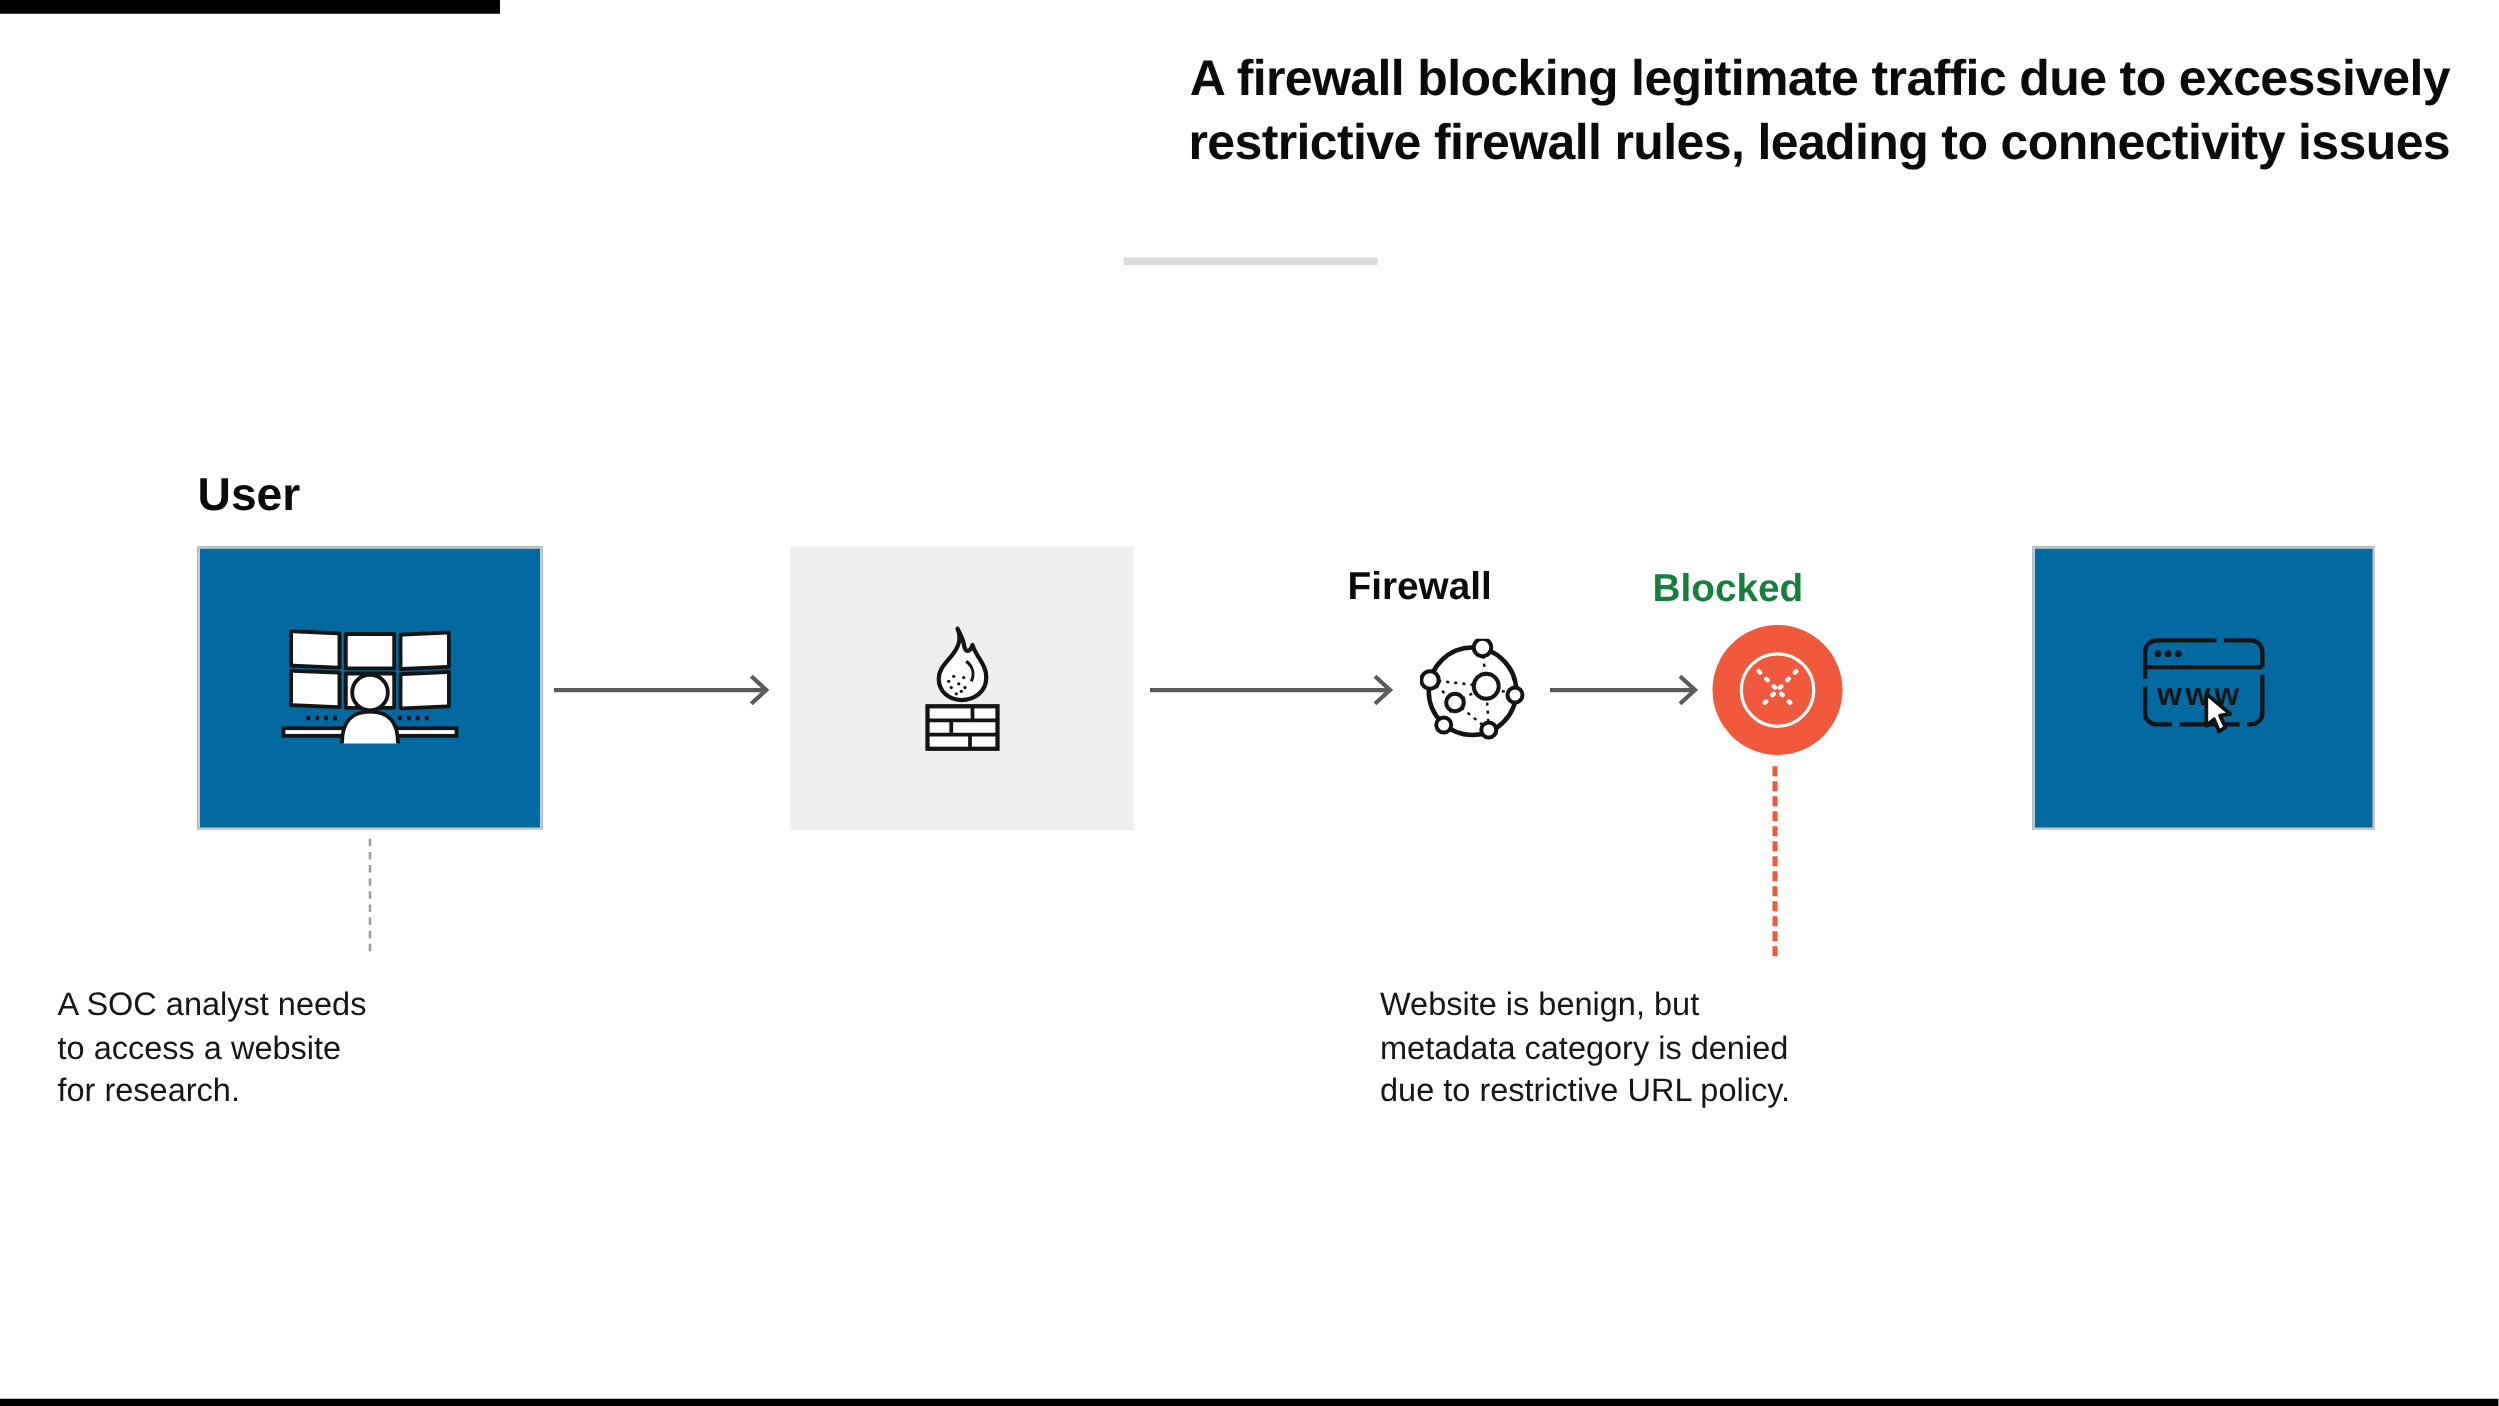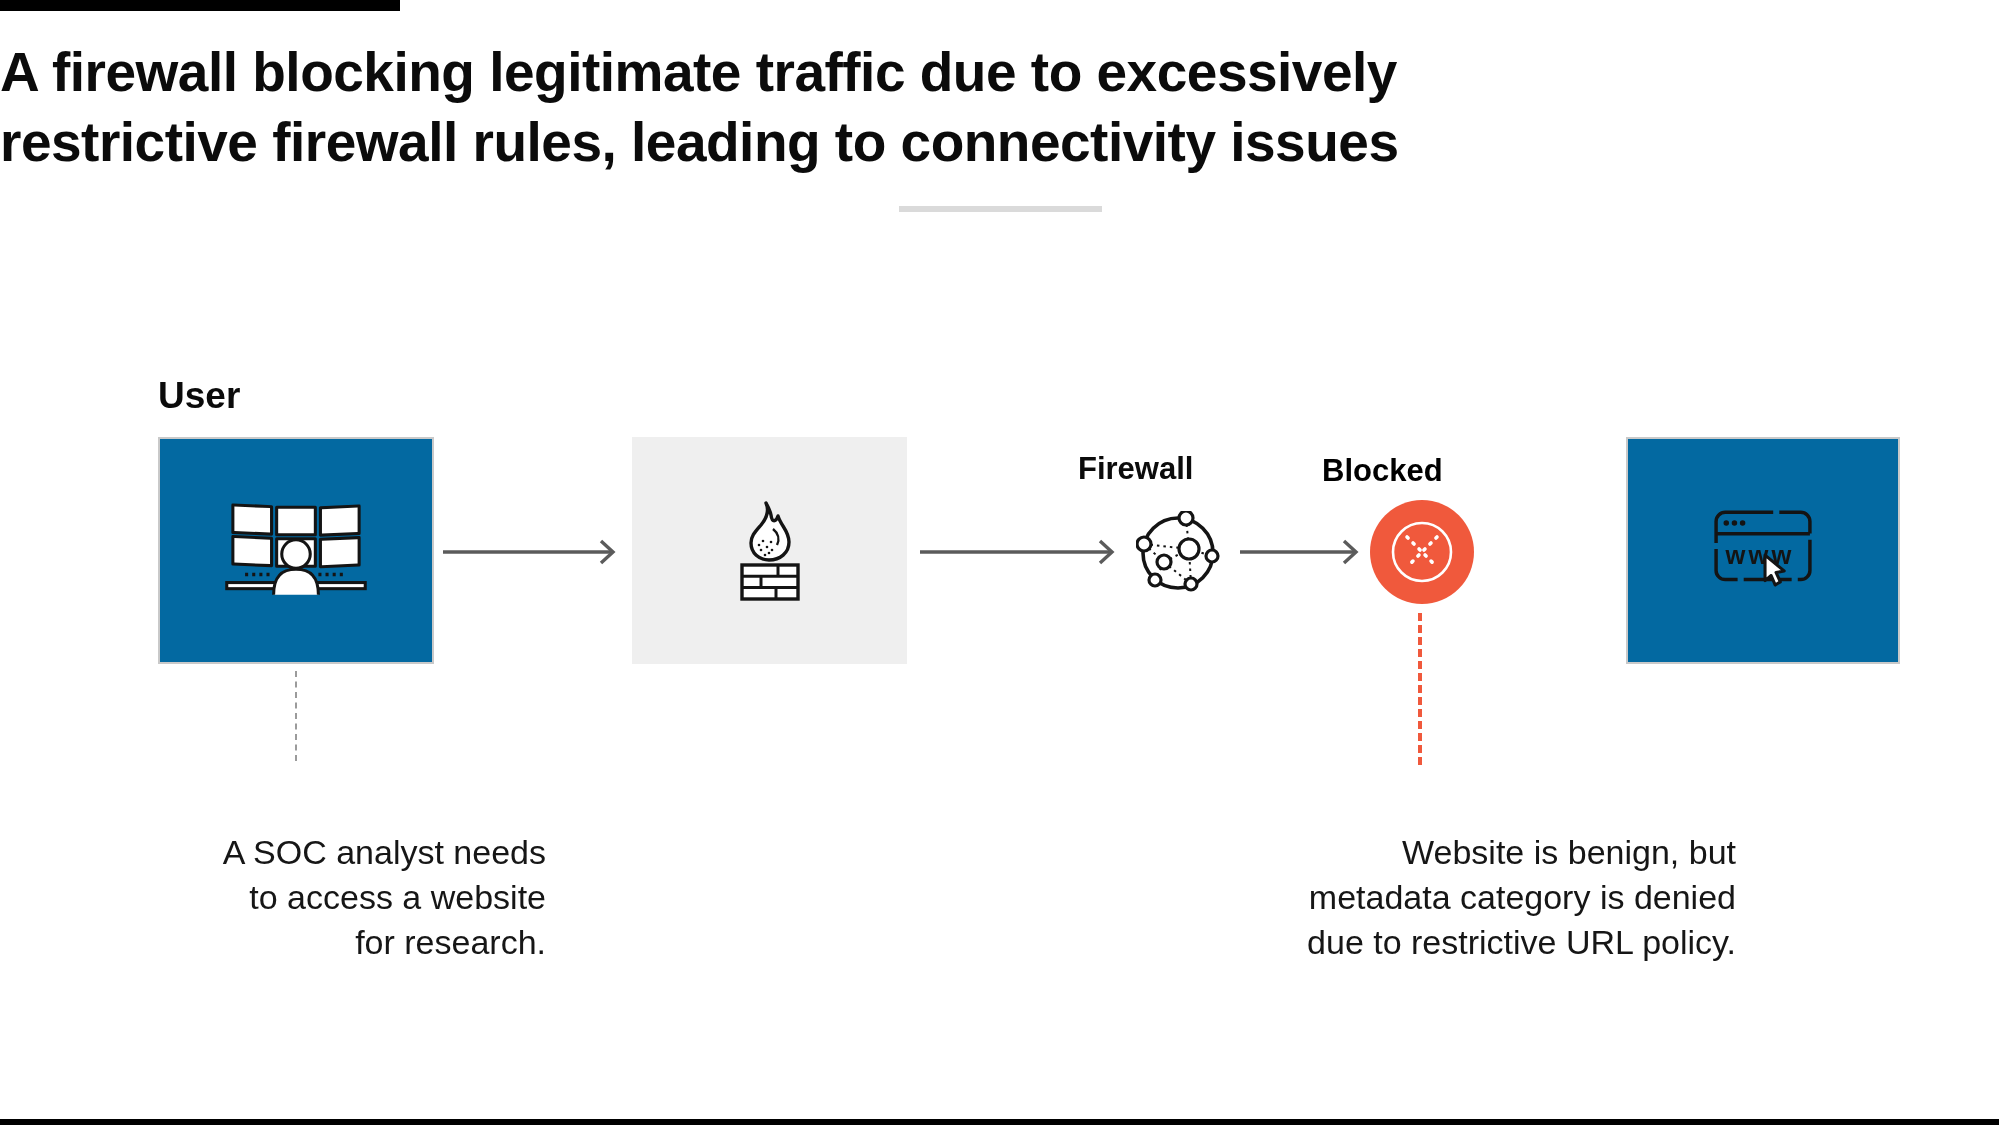--- a/index.html
+++ b/index.html
@@ -4,44 +4,44 @@
 <style>
   html,body { margin:0; padding:0; background:#ffffff; }
   .canvas {
     position:relative; width:1999px; height:1125px; background:#ffffff;
     font-family:"Liberation Sans", sans-serif; overflow:hidden; color:#0c0c0c;
   }
   .abs { position:absolute; }
   .bar { position:absolute; background:#000000; }
   .title {
     position:absolute; left:0; top:38px; width:1960px; margin:0;
-    font-size:55px; font-weight:700; letter-spacing:-0.5px; line-height:1.27;
-    text-align:left; white-space:pre-line; color:#0b0b0b;
+    font-size:40px; font-weight:700; letter-spacing:-0.5px; line-height:1.27;
+    text-align:right; white-space:pre-line; color:#0b0b0b;
   }
   .divider { position:absolute; left:899px; top:206px; width:203px; height:6px; background:#dadada; }
   .node-label {
     position:absolute; font-weight:700; font-size:37px; text-align:left; color:#0b0b0b;
   }
   .small-label { font-size:31px; }
-  .orange-text { color:#000000; }
+  .orange-text { color:#15803d; }
   .box {
     position:absolute; top:437px; height:227px; box-sizing:border-box;
     display:flex; align-items:center; justify-content:center;
   }
   .outline-box { background:#0369a1; border:2px solid #c9c9c9; }
   .fill-box { background:#efefef; }
   .blocked-circle {
     position:absolute; left:1370px; top:500px; width:104px; height:104px;
     border-radius:50%; background:#F0593C;
   }
   .connector-gray { position:absolute; left:295px; top:671px; height:90px; width:0; border-left:2.5px dashed #9b9b9b; }
   .connector-orange { position:absolute; left:1418px; top:613px; height:152px; width:0; border-left:4px dashed #F0593C; }
   .note {
-    position:absolute; top:830px; font-size:34px; line-height:1.33; color:#161616;
-    text-align:right; white-space:pre-line;
+    position:absolute; top:786px; font-size:26px; line-height:1.33; color:#161616;
+    text-align:left; white-space:pre-line;
   }
   .note-user { left:46px; width:500px; }
   .note-blocked { left:1104px; width:632px; }
   svg { display:block; }
 </style>
 </head>
 <body>
 
 <div class="canvas">
 

